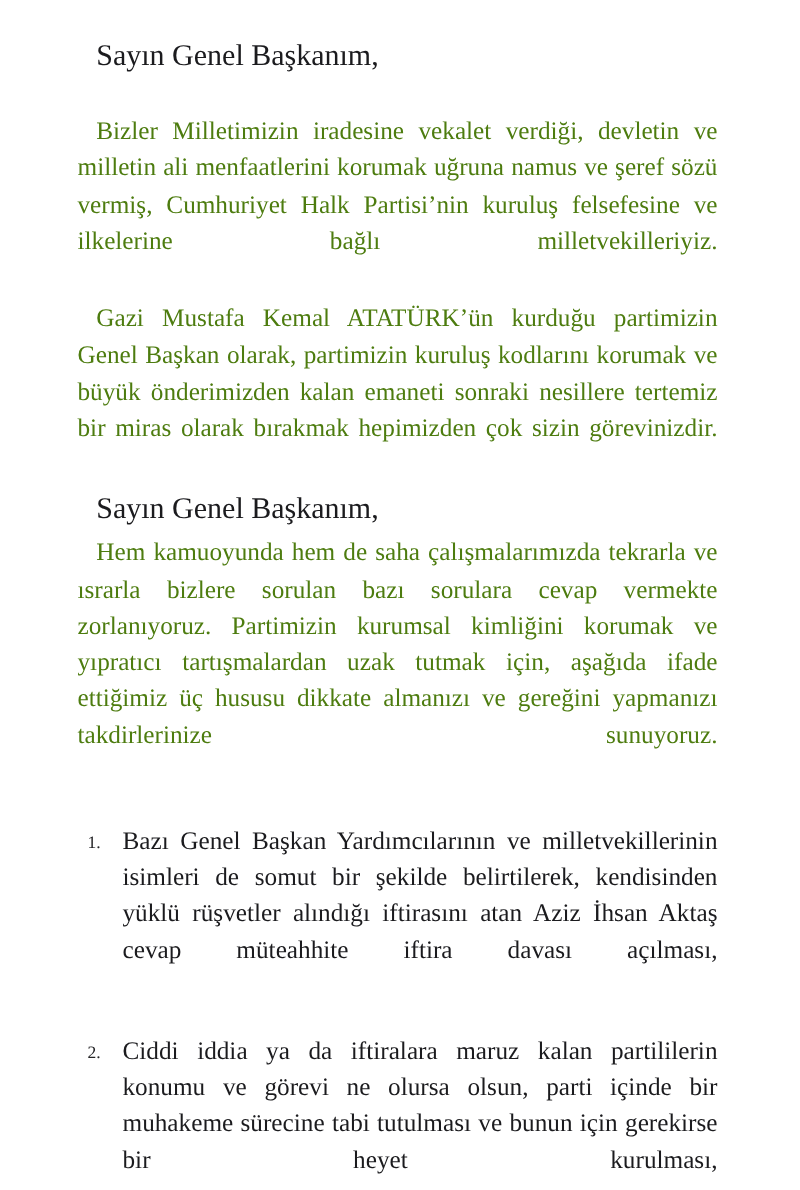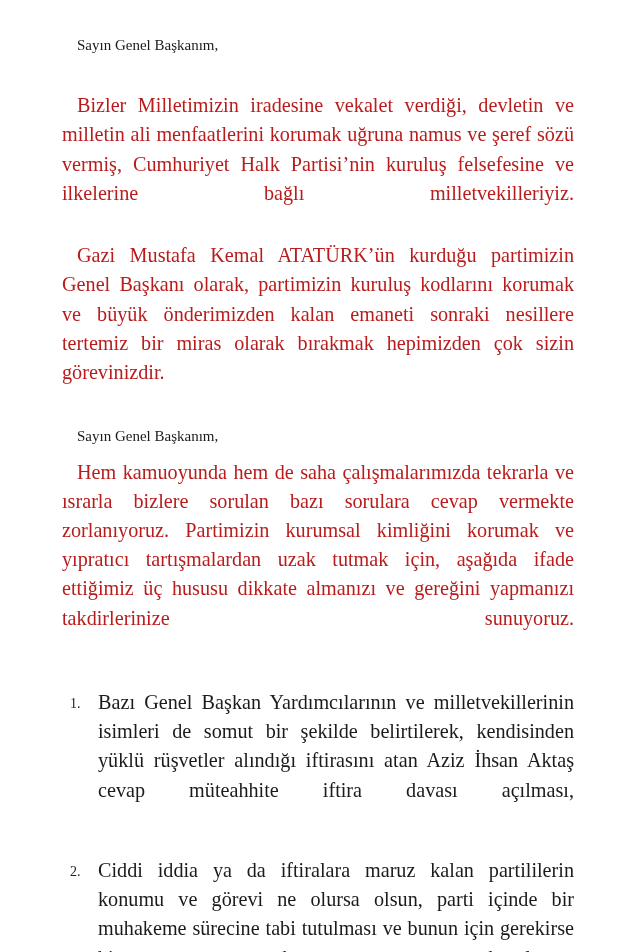--- a/index.html
+++ b/index.html
@@ -24,27 +24,27 @@
     top: 0;
     width: 512px;
   }
   p.para {
     margin: 0;
     font-size: 20.2px;
     line-height: 29.2px;
     text-align: justify;
     text-justify: inter-word;
     text-indent: 15px;
-    color: #b91c1c;
+    color: #4d7c0f;
     word-spacing: 0.2px;
     hyphens: none;
   }
   .salutation {
     margin: 0;
-    font-size: 15px;
+    font-size: 24px;
     line-height: 29.2px;
     text-indent: 15px;
     text-align: left;
     color: #1b1b1e;
   }
   .spacer-1 { height: 31px; }
   .spacer-2 { height: 4px; }
   .spacer-3 { height: 6px; }
   .spacer-list-top { height: 26px; }
 
@@ -103,21 +103,21 @@
     <div class="spacer-1"></div>
 
     <p class="salutation">Sayın Genel Başkanım,</p>
 
     <div class="spacer-1"></div>
 
     <p class="para">Bizler Milletimizin iradesine vekalet verdiği, devletin ve milletin ali menfaatlerini korumak uğruna namus ve şeref sözü vermiş, Cumhuriyet Halk Partisi’nin kuruluş felsefesine ve ilkelerine bağlı milletvekilleriyiz.</p>
 
     <div class="spacer-2"></div>
 
-    <p class="para">Gazi Mustafa Kemal ATATÜRK’ün kurduğu partimizin Genel Başkanı olarak, partimizin kuruluş kodlarını korumak ve büyük önderimizden kalan emaneti sonraki nesillere tertemiz bir miras olarak bırakmak hepimizden çok sizin görevinizdir.</p>
+    <p class="para">Gazi Mustafa Kemal ATATÜRK’ün kurduğu partimizin Genel Başkan olarak, partimizin kuruluş kodlarını korumak ve büyük önderimizden kalan emaneti sonraki nesillere tertemiz bir miras olarak bırakmak hepimizden çok sizin görevinizdir.</p>
 
     <div class="spacer-3"></div>
 
     <p class="salutation">Sayın Genel Başkanım,</p>
 
     <div class="spacer-3"></div>
 
     <p class="para">Hem kamuoyunda hem de saha çalışmalarımızda tekrarla ve ısrarla bizlere sorulan bazı sorulara cevap vermekte zorlanıyoruz. Partimizin kurumsal kimliğini korumak ve yıpratıcı tartışmalardan uzak tutmak için, aşağıda ifade ettiğimiz üç hususu dikkate almanızı ve gereğini yapmanızı takdirlerinize sunuyoruz.</p>
 
     <div class="spacer-list-top"></div>

